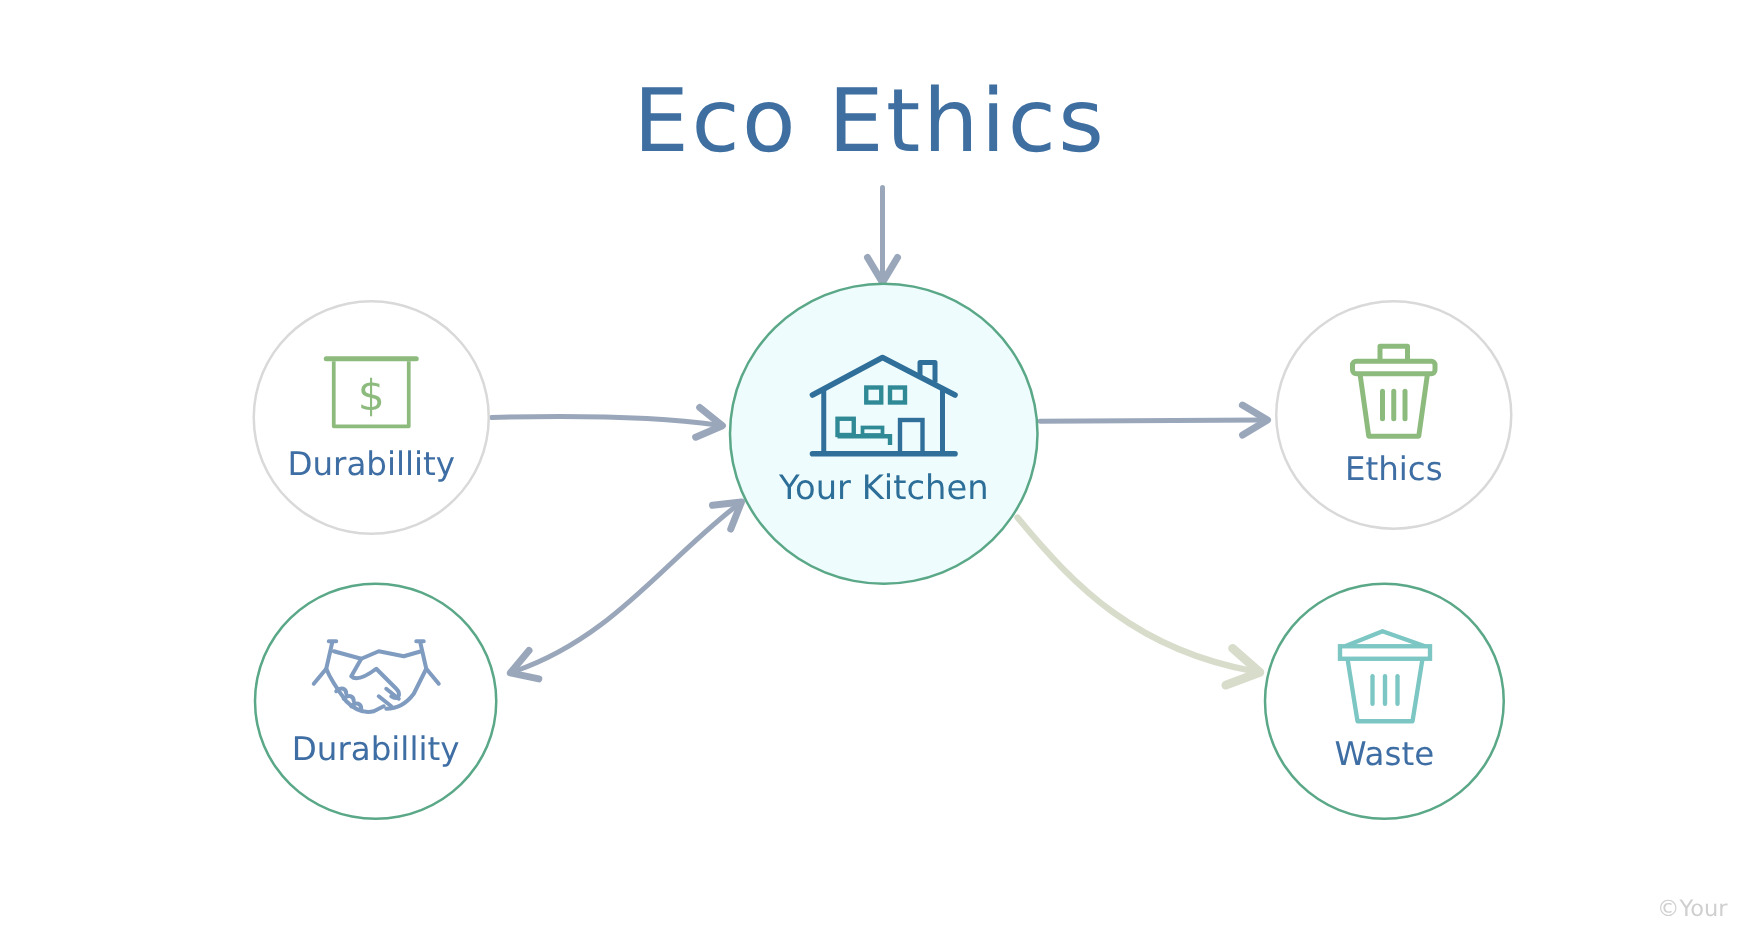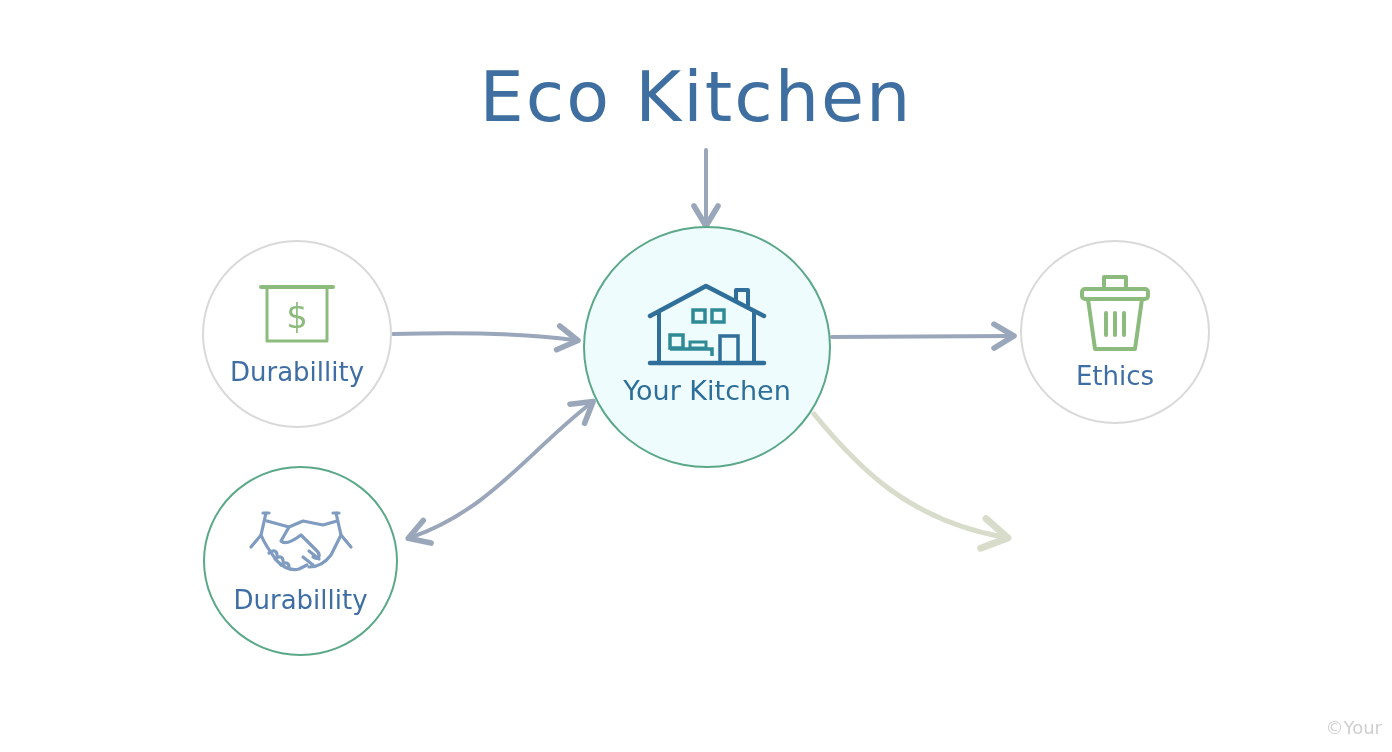--- a/index.html
+++ b/index.html
@@ -71,21 +71,21 @@
     svg.arrows {
       position: absolute;
       left: 0; top: 0;
     }
   </style>
 </head>
 <body>
 
 <div class="canvas">
 
-  <div class="title">Eco Kitchen</div>
+  <div class="title">Eco Ethics</div>
 
   <svg class="arrows" width="1392" height="752" viewBox="0 0 1392 752">
     <defs>
       <marker id="ah" markerWidth="8" markerHeight="8" refX="5" refY="4" orient="auto" markerUnits="strokeWidth">
         <path d="M1,1 L6,4 L1,7" fill="none" stroke="#9aa7bb" stroke-width="1.4" stroke-linecap="round" stroke-linejoin="round"></path>
       </marker>
       <marker id="ahs" markerWidth="8" markerHeight="8" refX="5" refY="4" orient="auto-start-reverse" markerUnits="strokeWidth">
         <path d="M1,1 L6,4 L1,7" fill="none" stroke="#9aa7bb" stroke-width="1.4" stroke-linecap="round" stroke-linejoin="round"></path>
       </marker>
       <marker id="ahp" markerWidth="8" markerHeight="8" refX="5" refY="4" orient="auto" markerUnits="strokeWidth">
@@ -159,15 +159,28 @@
           <path d="M14,28 C18,38 24,46 30,54 C36,60 44,64 52,62 L60,58"></path>
           <path d="M94,28 L84,48 C78,56 70,60 62,60"></path>
           <path d="M22,46 C26,42 30,44 30,48 M28,52 C32,48 36,50 36,54 M34,58 C38,54 42,56 42,60"></path>
           <path d="M56,50 L66,58 M62,44 L72,52"></path>
         </g>
       </svg>
     </span>
     <span class="node-label">Durabillity</span>
   </div>
 
+  <div class="node node-green" style="left:1011px; top:466px; width:193px; height:190px;">
+    <span class="icon">
+      <svg width="80" height="80" viewBox="0 0 80 80">
+        <path d="M8,14 L38,2 L72,14" fill="none" stroke="#7cc6c4" stroke-width="3.5" stroke-linejoin="round"></path>
+        <rect x="4" y="14" width="72" height="10" fill="none" stroke="#7cc6c4" stroke-width="3.5"></rect>
+        <path d="M10,24 L18,74 L62,74 L70,24" fill="none" stroke="#7cc6c4" stroke-width="3.5" stroke-linejoin="round"></path>
+        <line x1="30" y1="38" x2="30" y2="60" stroke="#7cc6c4" stroke-width="3.5" stroke-linecap="round"></line>
+        <line x1="40" y1="38" x2="40" y2="60" stroke="#7cc6c4" stroke-width="3.5" stroke-linecap="round"></line>
+        <line x1="50" y1="38" x2="50" y2="60" stroke="#7cc6c4" stroke-width="3.5" stroke-linecap="round"></line>
+      </svg>
+    </span>
+    <span class="node-label">Waste</span>
+  </div>
 
   <div class="watermark">©Your</div>
 </div>
 
 </body></html>

